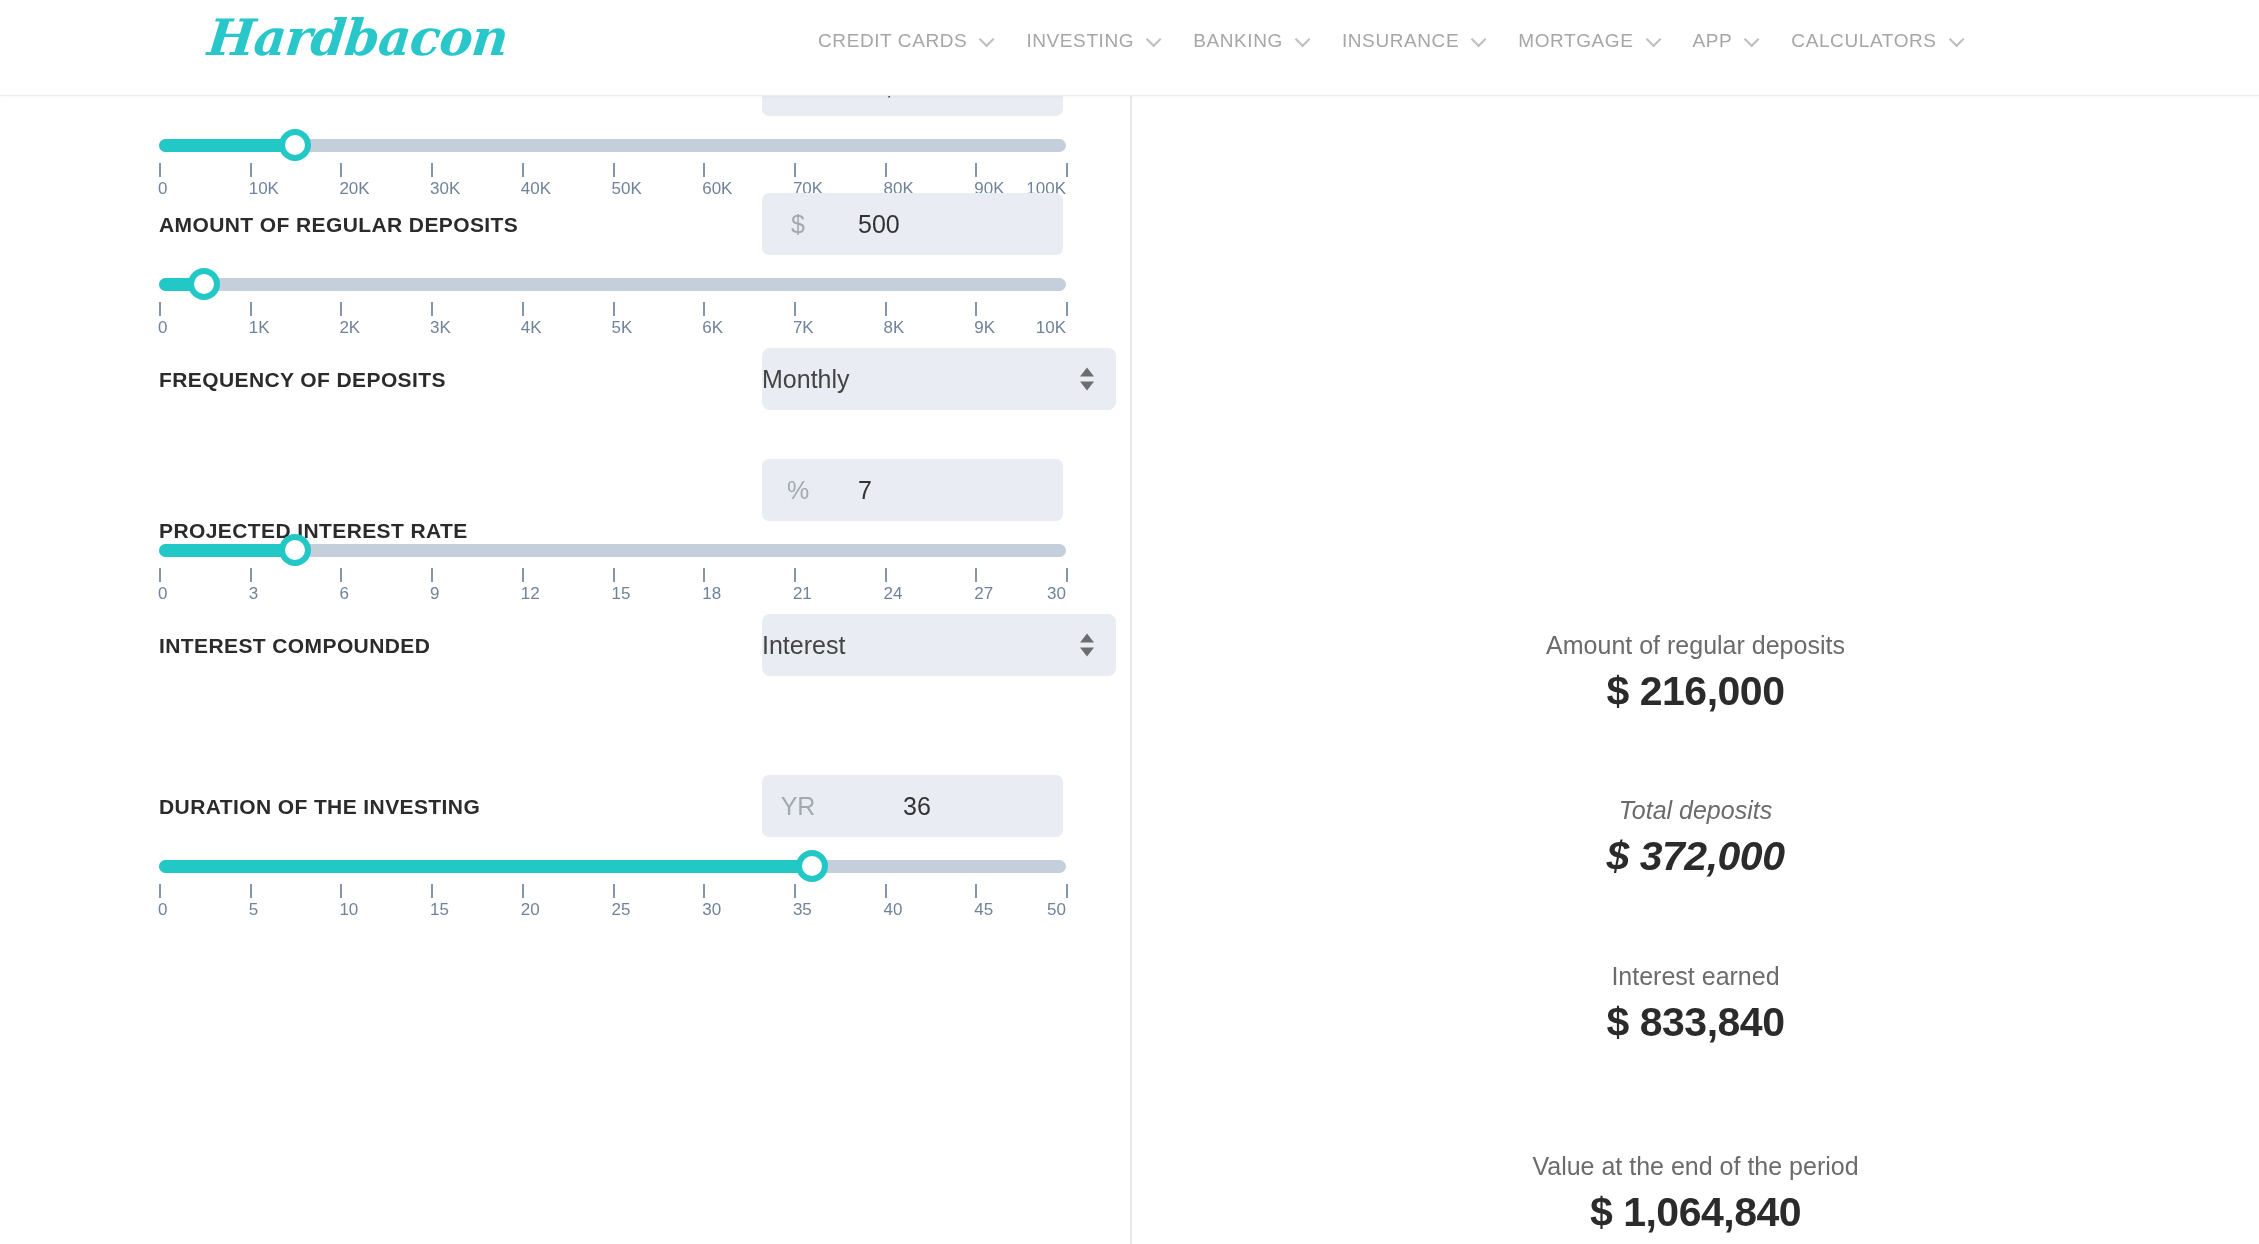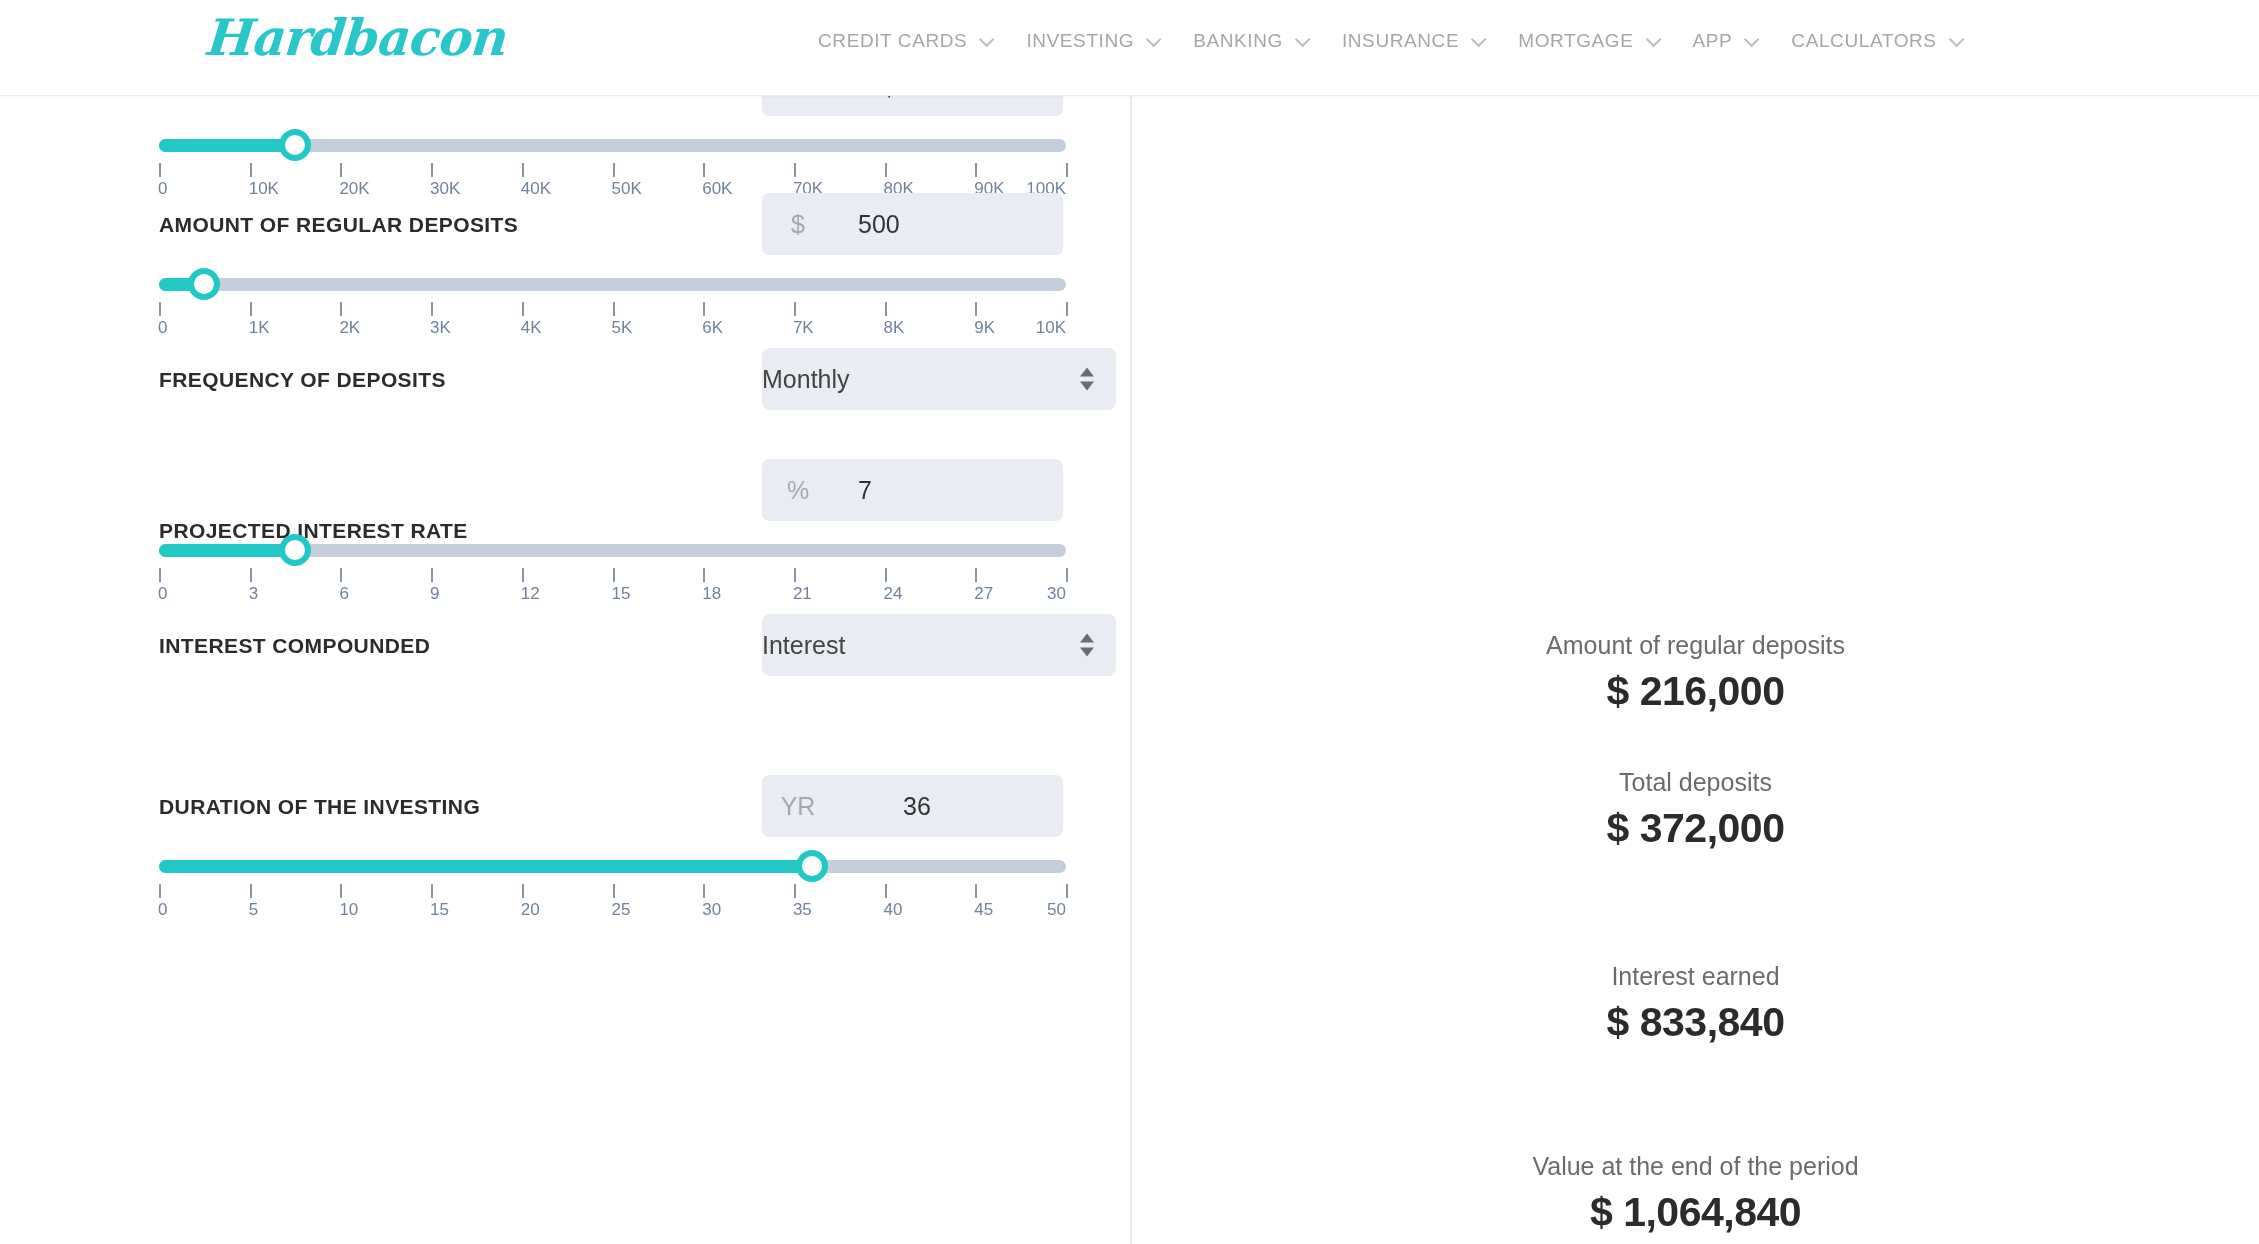--- a/index.html
+++ b/index.html
@@ -488,21 +488,21 @@
     </div>
 
   </div>
 
   <div class="result-panel">
 
     <div class="result-item" style="top:535px;">
       <div class="result-label">Amount of regular deposits</div>
       <div class="result-value">$ 216,000</div>
     </div>
-    <div class="result-item" style="top:672px;">
+    <div class="result-item" style="top:700px;font-style:italic;">
       <div class="result-label">Total deposits</div>
       <div class="result-value">$ 372,000</div>
     </div>
     <div class="result-item" style="top:866px;">
       <div class="result-label">Interest earned</div>
       <div class="result-value">$ 833,840</div>
     </div>
     <div class="result-item" style="top:1056px;">
       <div class="result-label">Value at the end of the period</div>
       <div class="result-value">$ 1,064,840</div>

